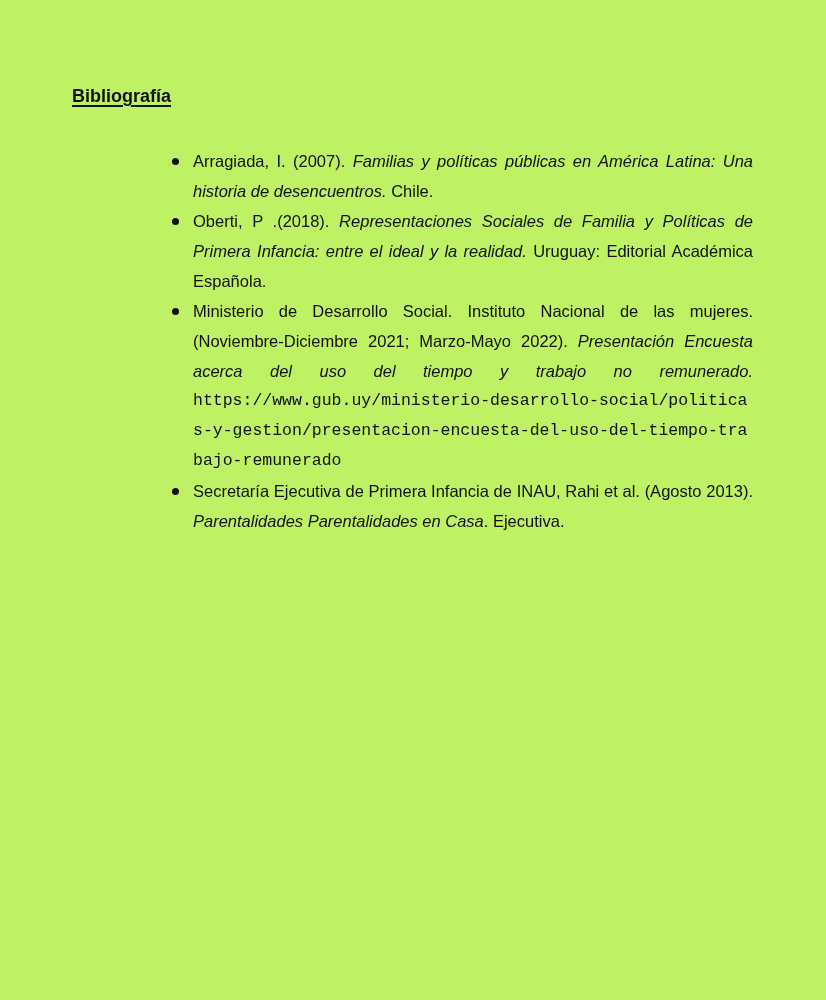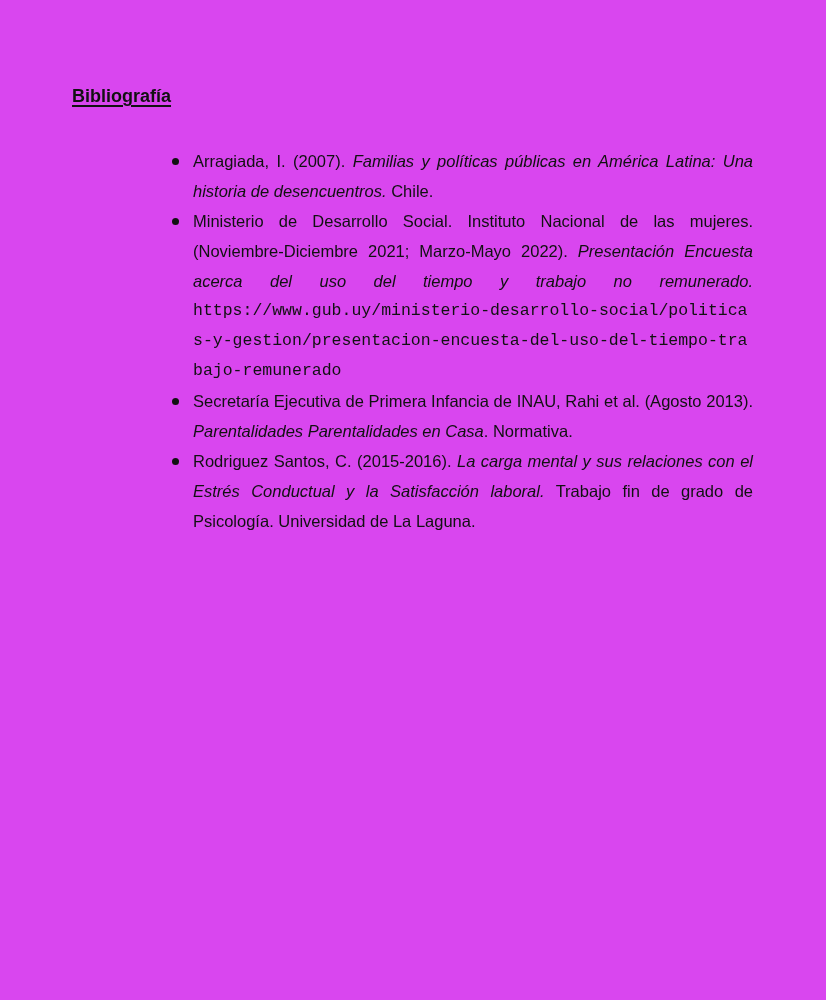--- a/index.html
+++ b/index.html
@@ -6,21 +6,21 @@
   html, body { margin: 0; padding: 0; }
   body {
     width: 826px; height: 1000px;
     background: #ffffff;
     font-family: "Liberation Sans", "DejaVu Sans", sans-serif;
     color: #111111;
   }
   .doc {
     position: relative;
     width: 826px; height: 1000px;
-    background: #d946ef;
+    background: #bef264;
     overflow: hidden;
   }
   .heading {
     position: absolute;
     left: 72px; top: 86px;
     margin: 0;
     font-size: 18px;
     font-weight: 700;
     color: #111111;
     text-decoration: underline;
@@ -63,17 +63,17 @@
   }
 </style>
 </head>
 <body>
 
 <div class="doc">
   <h1 class="heading">Bibliografía</h1>
 
   <ul class="bib">
       <li><span>Arragiada, I. (2007). </span><span class="it">Familias y políticas públicas en América Latina: Una historia de desencuentros.</span><span> Chile.</span></li>
+      <li><span>Oberti, P .(2018). </span><span class="it">Representaciones Sociales de Familia y Políticas de Primera Infancia: entre el ideal y la realidad.</span><span> Uruguay: Editorial Académica Española.</span></li>
       <li><span>Ministerio de Desarrollo Social. Instituto Nacional de las mujeres. (Noviembre-Diciembre 2021; Marzo-Mayo 2022). </span><span class="it">Presentación Encuesta acerca del uso del tiempo y trabajo no remunerado.</span><span class="url">https://www.gub.uy/ministerio-desarrollo-social/politicas-y-gestion/presentacion-encuesta-del-uso-del-tiempo-trabajo-remunerado</span></li>
-      <li><span>Secretaría Ejecutiva de Primera Infancia de INAU, Rahi et al. (Agosto 2013).  </span><span class="it">Parentalidades Parentalidades en Casa</span><span>. Normativa.</span></li>
-      <li><span>Rodriguez Santos, C.  (2015-2016). </span><span class="it">La carga mental y sus relaciones con el Estrés Conductual y la Satisfacción laboral.</span><span> Trabajo fin de grado de Psicología. Universidad de La Laguna.</span></li>
+      <li><span>Secretaría Ejecutiva de Primera Infancia de INAU, Rahi et al. (Agosto 2013).  </span><span class="it">Parentalidades Parentalidades en Casa</span><span>. Ejecutiva.</span></li>
     </ul>
 </div>
 
 </body></html>

